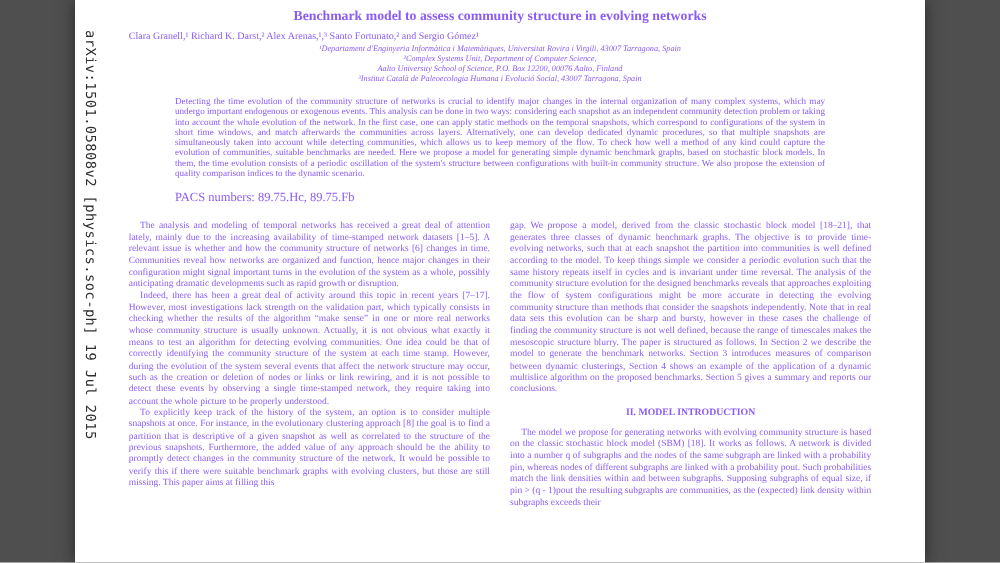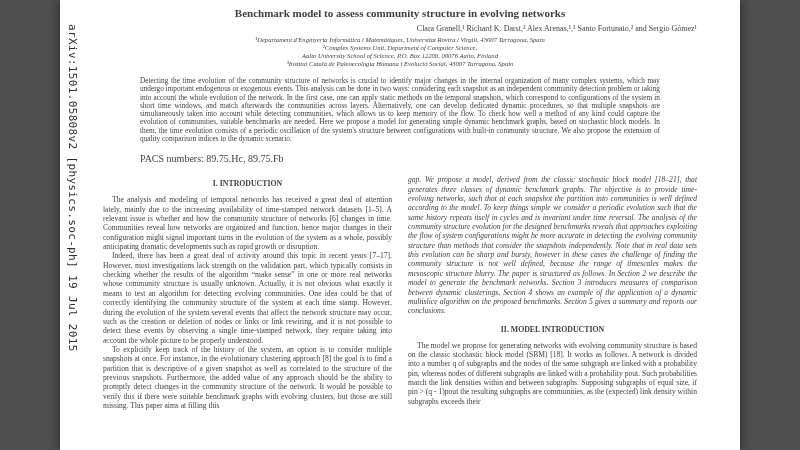--- a/index.html
+++ b/index.html
@@ -11,51 +11,51 @@
   }
   .viewer { position: relative; width: 800px; height: 450px; }
 
   .page {
     position: absolute; left: 60px; top: 0;
     width: 680px; height: 450px;
     background: #ffffff;
     box-shadow: 0 0 12px rgba(0,0,0,0.5);
     overflow: hidden;
     padding: 7px 43px 0 43px;
-    color: #404040;
+    color: #8b5cf6;
   }
 
   .stamp {
     position: absolute; left: 66px; top: 24px; z-index: 5;
     writing-mode: vertical-rl;
     font-family: "DejaVu Sans Mono", monospace;
     font-size: 11px; letter-spacing: 0.35px;
     color: #2e2e2e;
   }
 
   .title { text-align: center; font-weight: bold; font-size: 11px; line-height: 13px; }
-  .authors { text-align: right; font-size: 8px; line-height: 10px; margin-top: 4px; }
+  .authors { text-align: left; font-size: 8px; line-height: 10px; margin-top: 4px; }
   .affils { margin-top: 2px; }
   .affil { text-align: center; font-style: italic; font-size: 6.6px; line-height: 8px; }
 
   .abstract {
     width: 520px; margin: 9px auto 12px;
     font-size: 7.3px; line-height: 8.3px;
     text-align: justify;
   }
   .pacs { width: 520px; margin: 8px auto 0; font-size: 10px; line-height: 8px; }
 
   .columns { display: flex; gap: 16px; margin-top: 12px; }
   .col {
     width: 289px;
     font-size: 7.6px; line-height: 9.35px;
     text-align: justify;
   }
   .col p { margin: 0; text-indent: 9px; }
-  .col p.noindent { text-indent: 0; font-style: italic; }
+  .col p.noindent { text-indent: 0; }
   .sechead {
     text-align: center; font-weight: bold;
     font-size: 7.8px; line-height: 9px;
     margin: 4px 0 7px;
   }
   .sechead.model { margin-top: 9px; }
 </style>
 </head>
 <body>
 
@@ -76,21 +76,20 @@
       <div class="affil">³Institut Català de Paleoecologia Humana i Evolució Social, 43007 Tarragona, Spain</div>
     </div>
 
     <div class="abstract">Detecting the time evolution of the community structure of networks is crucial to identify major changes in the internal organization of many complex systems, which may undergo important endogenous or exogenous events. This analysis can be done in two ways: considering each snapshot as an independent community detection problem or taking into account the whole evolution of the network. In the first case, one can apply static methods on the temporal snapshots, which correspond to configurations of the system in short time windows, and match afterwards the communities across layers. Alternatively, one can develop dedicated dynamic procedures, so that multiple snapshots are simultaneously taken into account while detecting communities, which allows us to keep memory of the flow. To check how well a method of any kind could capture the evolution of communities, suitable benchmarks are needed. Here we propose a model for generating simple dynamic benchmark graphs, based on stochastic block models. In them, the time evolution consists of a periodic oscillation of the system's structure between configurations with built-in community structure. We also propose the extension of quality comparison indices to the dynamic scenario.</div>
 
     <div class="pacs">PACS numbers: 89.75.Hc, 89.75.Fb</div>
 
     <div class="columns">
 
       <div class="col">
-        <div class="sechead">I. INTRODUCTION</div>
         <p>The analysis and modeling of temporal networks has received a great deal of attention lately, mainly due to the increasing availability of time-stamped network datasets [1–5]. A relevant issue is whether and how the community structure of networks [6] changes in time. Communities reveal how networks are organized and function, hence major changes in their configuration might signal important turns in the evolution of the system as a whole, possibly anticipating dramatic developments such as rapid growth or disruption.</p>
         <p>Indeed, there has been a great deal of activity around this topic in recent years [7–17]. However, most investigations lack strength on the validation part, which typically consists in checking whether the results of the algorithm “make sense” in one or more real networks whose community structure is usually unknown. Actually, it is not obvious what exactly it means to test an algorithm for detecting evolving communities. One idea could be that of correctly identifying the community structure of the system at each time stamp. However, during the evolution of the system several events that affect the network structure may occur, such as the creation or deletion of nodes or links or link rewiring, and it is not possible to detect these events by observing a single time-stamped network, they require taking into account the whole picture to be properly understood.</p>
         <p>To explicitly keep track of the history of the system, an option is to consider multiple snapshots at once. For instance, in the evolutionary clustering approach [8] the goal is to find a partition that is descriptive of a given snapshot as well as correlated to the structure of the previous snapshots. Furthermore, the added value of any approach should be the ability to promptly detect changes in the community structure of the network. It would be possible to verify this if there were suitable benchmark graphs with evolving clusters, but those are still missing. This paper aims at filling this</p>
       </div>
 
       <div class="col">
         <p class="noindent">gap. We propose a model, derived from the classic stochastic block model [18–21], that generates three classes of dynamic benchmark graphs. The objective is to provide time-evolving networks, such that at each snapshot the partition into communities is well defined according to the model. To keep things simple we consider a periodic evolution such that the same history repeats itself in cycles and is invariant under time reversal. The analysis of the community structure evolution for the designed benchmarks reveals that approaches exploiting the flow of system configurations might be more accurate in detecting the evolving community structure than methods that consider the snapshots independently. Note that in real data sets this evolution can be sharp and bursty, however in these cases the challenge of finding the community structure is not well defined, because the range of timescales makes the mesoscopic structure blurry. The paper is structured as follows. In Section 2 we describe the model to generate the benchmark networks. Section 3 introduces measures of comparison between dynamic clusterings, Section 4 shows an example of the application of a dynamic multislice algorithm on the proposed benchmarks. Section 5 gives a summary and reports our conclusions.</p>
         <div class="sechead model">II. MODEL INTRODUCTION</div>
         <p>The model we propose for generating networks with evolving community structure is based on the classic stochastic block model (SBM) [18]. It works as follows. A network is divided into a number q of subgraphs and the nodes of the same subgraph are linked with a probability pin, whereas nodes of different subgraphs are linked with a probability pout. Such probabilities match the link densities within and between subgraphs. Supposing subgraphs of equal size, if pin &gt; (q - 1)pout the resulting subgraphs are communities, as the (expected) link density within subgraphs exceeds their</p>
       </div>

